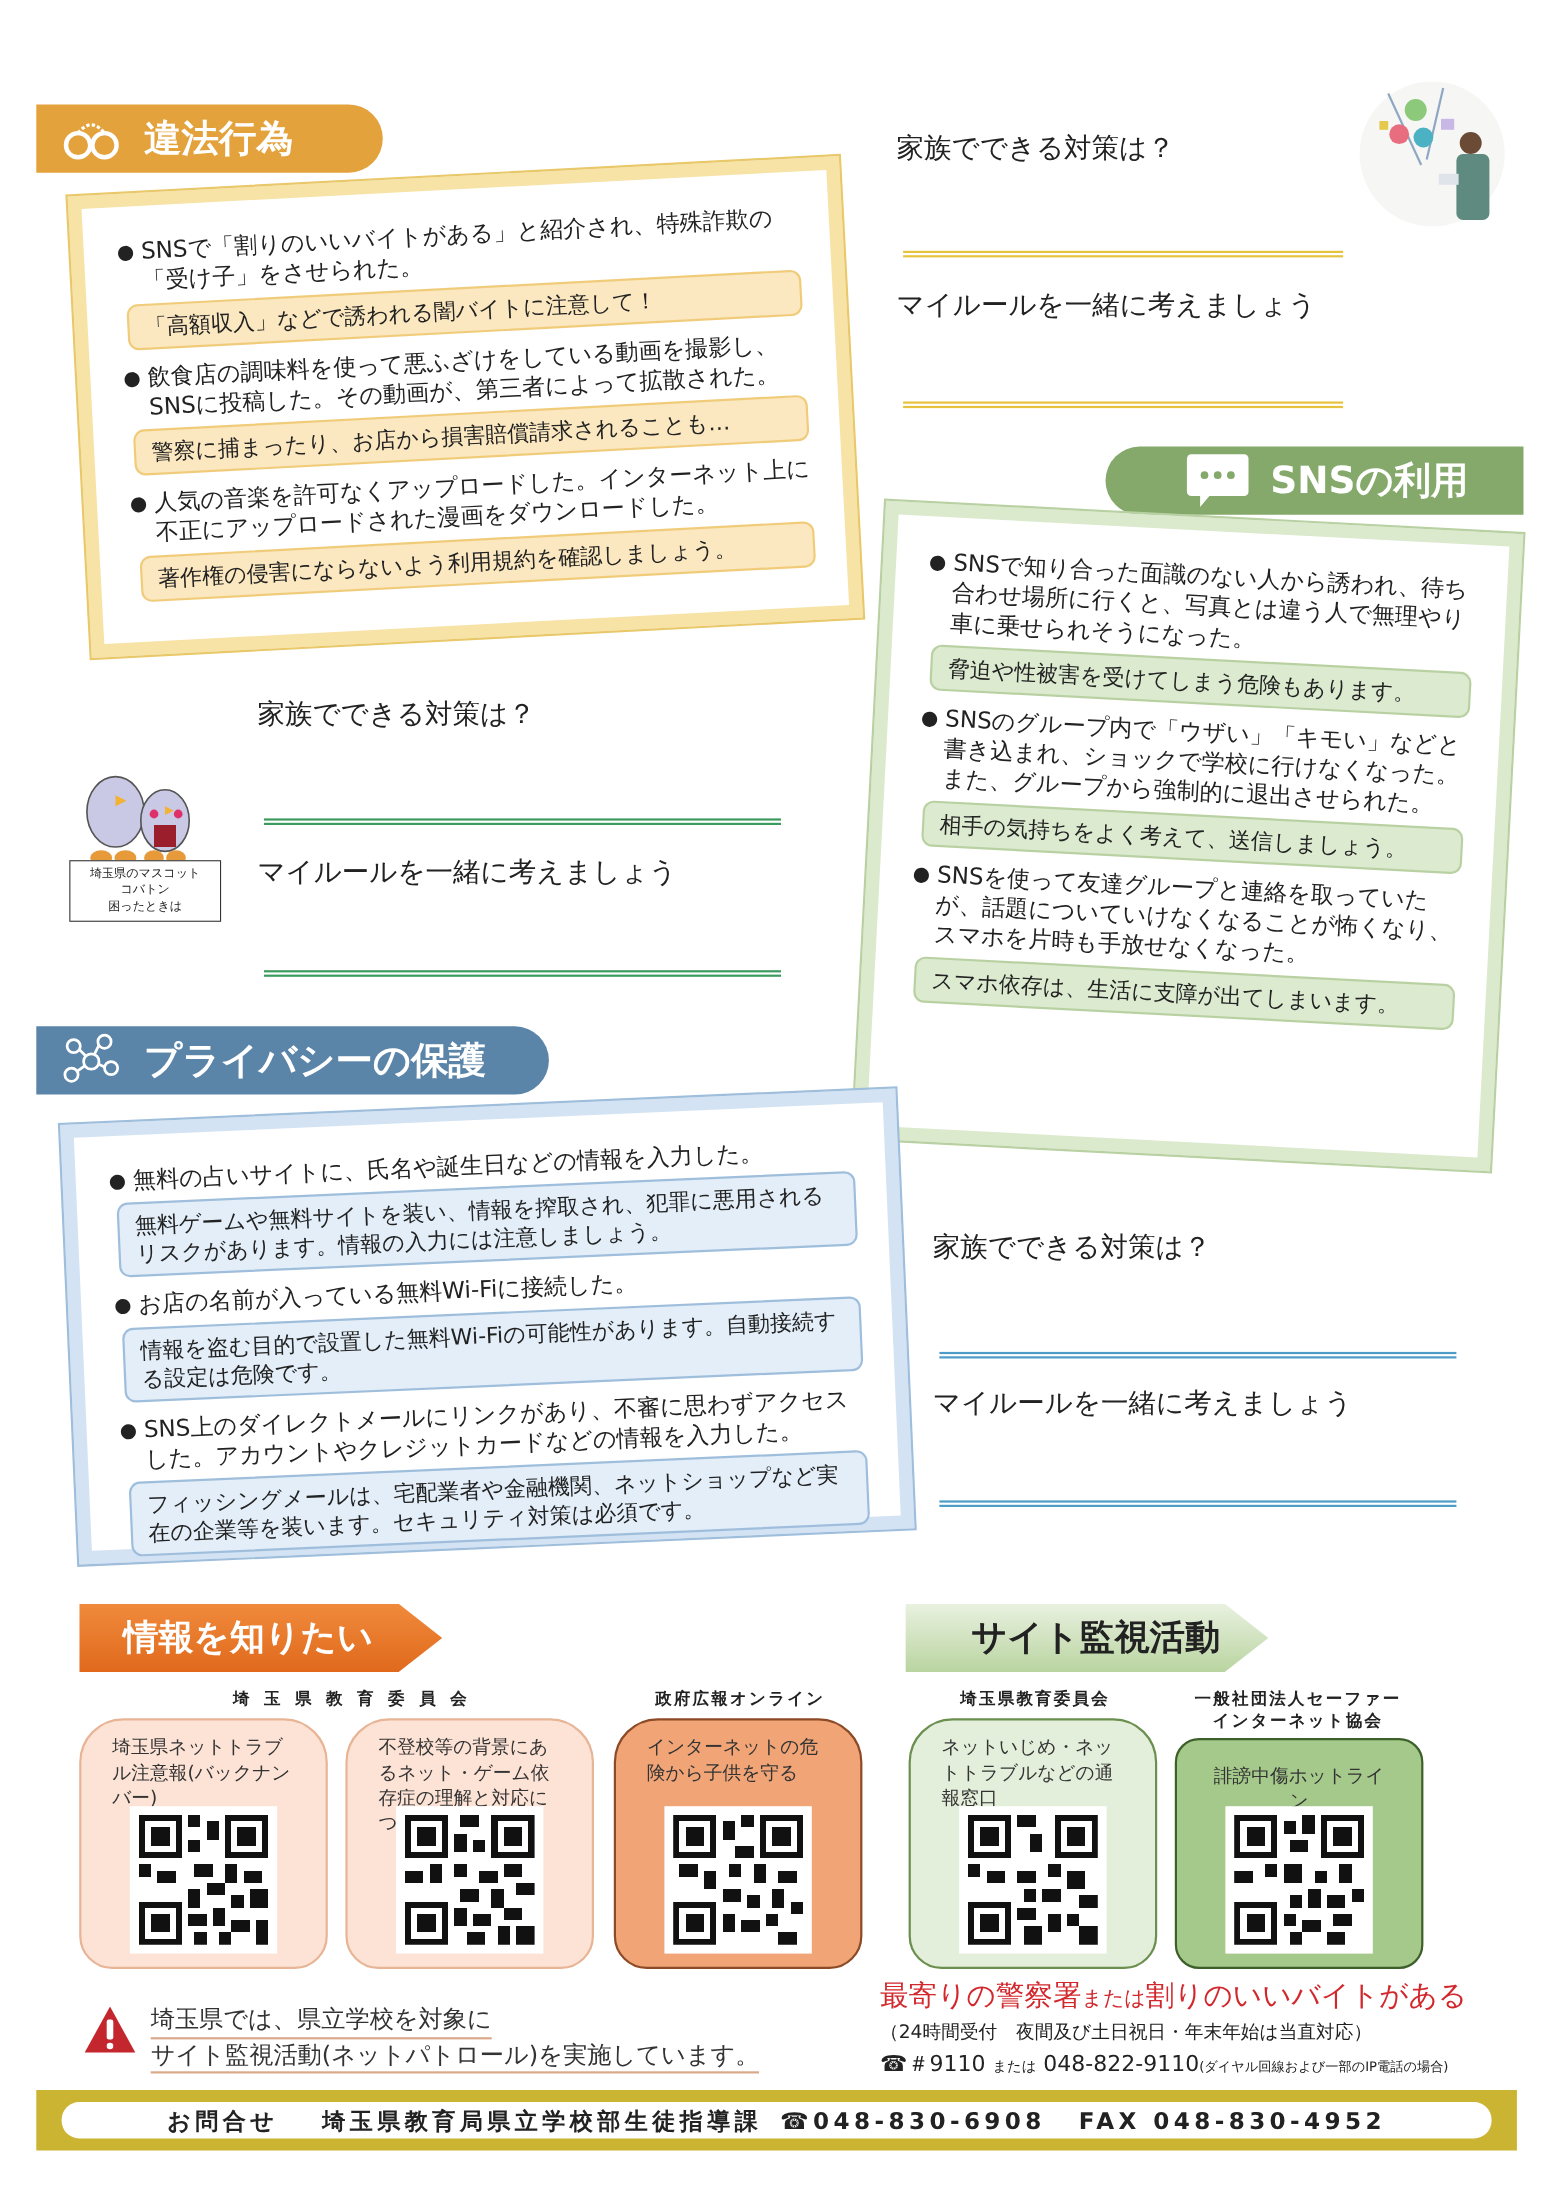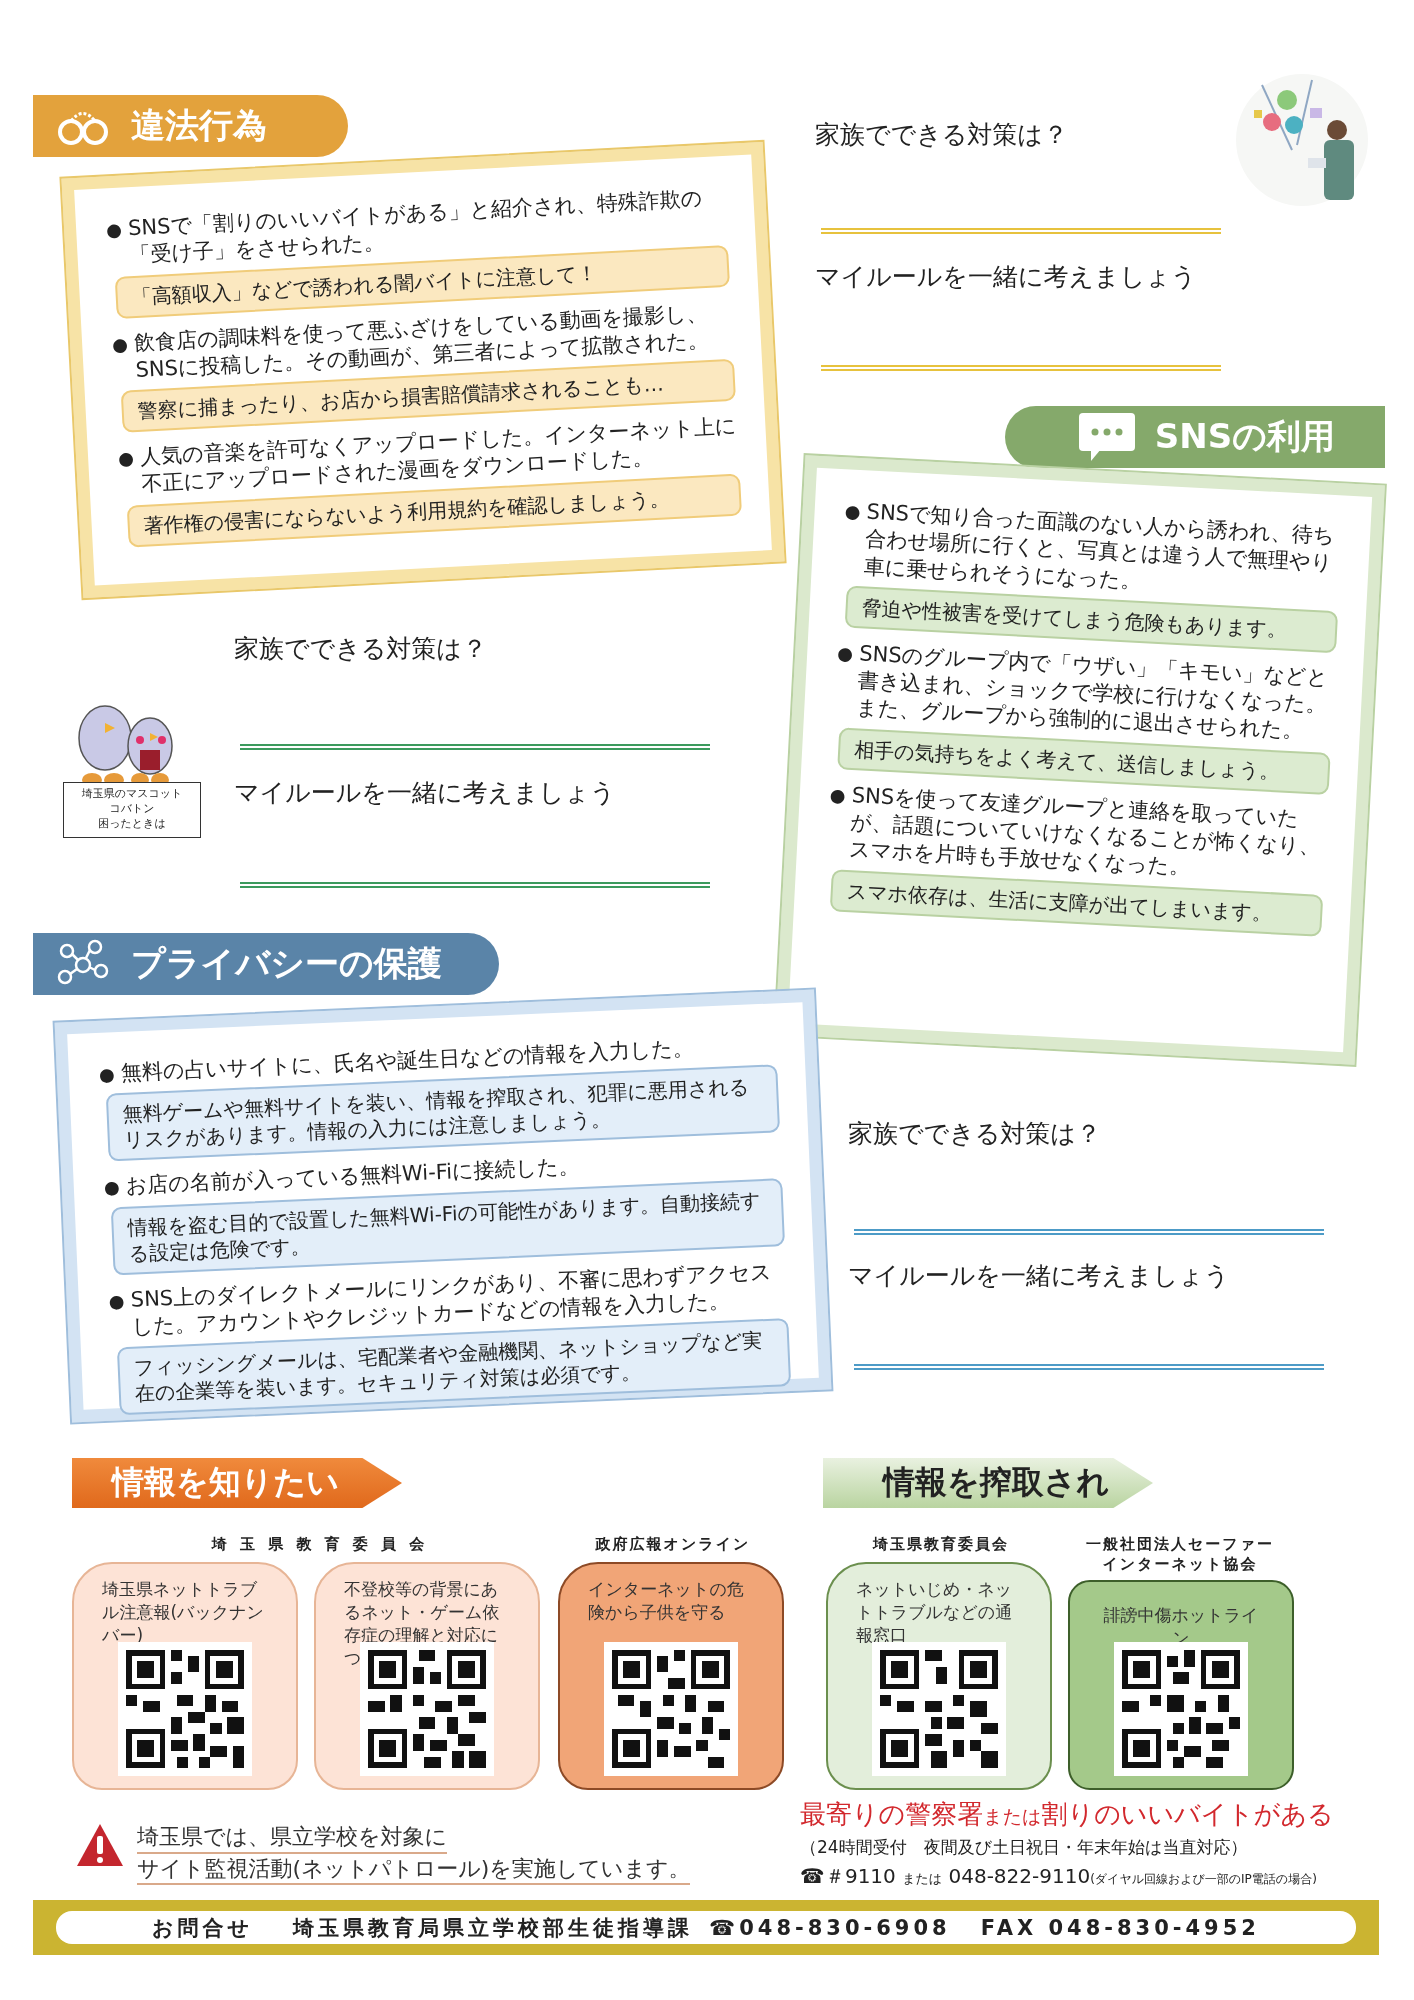--- a/index.html
+++ b/index.html
@@ -38,21 +38,21 @@
   .fam-left .rule-line { border-color: #3b9a5d; width: 470px; }
   .fam-right { left: 848px; top: 1117px; width: 500px; }
   .fam-right .rule-line { border-color: #4d9bc7; width: 470px; }
 
   
   .illus { position: absolute; left: 1232px; top: 70px; width: 140px; height: 140px; }
   .mascot { position: absolute; left: 60px; top: 688px; width: 140px; height: 100px; }
   .mascot-label { position: absolute; left: 63px; top: 782px; width: 138px; height: 56px; border: 1.5px solid #333; font-size: 11px; text-align: center; line-height: 1.35; padding-top: 4px; background: #fff; }
 
   
-  .arrow-hdr { position: absolute; height: 50px; display: flex; align-items: center; font-size: 32px; font-weight: bold; clip-path: polygon(0 0, 88% 0, 100% 50%, 88% 100%, 0 100%); }
+  .arrow-hdr { position: absolute; height: 62px; display: flex; align-items: center; font-size: 32px; font-weight: bold; clip-path: polygon(0 0, 88% 0, 100% 50%, 88% 100%, 0 100%); }
   .arrow-info { left: 72px; top: 1458px; width: 330px; background: linear-gradient(#f08a3c, #e0691c); color: #fff; padding-left: 40px; }
   .arrow-help { left: 823px; top: 1458px; width: 330px; background: linear-gradient(#e9f1e0, #b9d4a0); color: #222; padding-left: 60px; }
 
   .org-label { position: absolute; font-size: 15px; font-weight: bold; text-align: center; letter-spacing: 2px; line-height: 1.3; }
 
   .qr-card { position: absolute; width: 226px; border-radius: 40px 40px 30px 30px; border: 2px solid; padding: 14px 12px 10px; }
   .qr-card .card-title { font-size: 17px; line-height: 1.35; color: #333; padding: 0 16px; }
   .qr-card .qr { position: absolute; left: 50%; transform: translateX(-50%); bottom: 12px; width: 134px; height: 134px; background: #fff; padding: 8px; }
   .qr svg { width: 100%; height: 100%; }
 
@@ -296,21 +296,21 @@
         <rect x="14" y="0" width="7" height="7" fill="#111"></rect>
         <rect x="15" y="1" width="5" height="5" fill="#fff"></rect>
         <rect x="16" y="2" width="3" height="3" fill="#111"></rect>
         <rect x="0" y="14" width="7" height="7" fill="#111"></rect>
         <rect x="1" y="15" width="5" height="5" fill="#fff"></rect>
         <rect x="2" y="16" width="3" height="3" fill="#111"></rect>
         <path d="M8 1h2v3H8zM11 0h2v2h-2zM10 5h3v2h-3zM1 8h3v2H1zM5 9h2v3H5zM9 8h2v2H9zM13 8h2v3h-2zM17 9h3v2h-3zM8 12h3v2H8zM12 13h2v2h-2zM16 12h2v3h-2zM19 14h2v2h-2zM8 16h2v3H8zM11 17h3v2h-3zM15 16h2v2h-2zM17 19h3v2h-3z" fill="#111"></path>
       </svg></div>
 </div>
 
-<div class="arrow-hdr arrow-help">情報を搾取され</div>
+<div class="arrow-hdr arrow-help">サイト監視活動</div>
 <div class="org-label" style="left:826px; top:1535px; width:230px;">埼玉県教育委員会</div>
 <div class="org-label" style="left:1060px; top:1535px; width:240px;">
   <div>一般社団法人セーファー</div>
   <div>インターネット協会</div>
 </div>
 
 <div class="qr-card card-4">
   <div class="card-title">ネットいじめ・ネットトラブルなどの通報窓口</div>
   <div class="qr"><svg viewBox="0 0 21 21" shape-rendering="crispEdges">
         <rect x="0" y="0" width="7" height="7" fill="#111"></rect>

